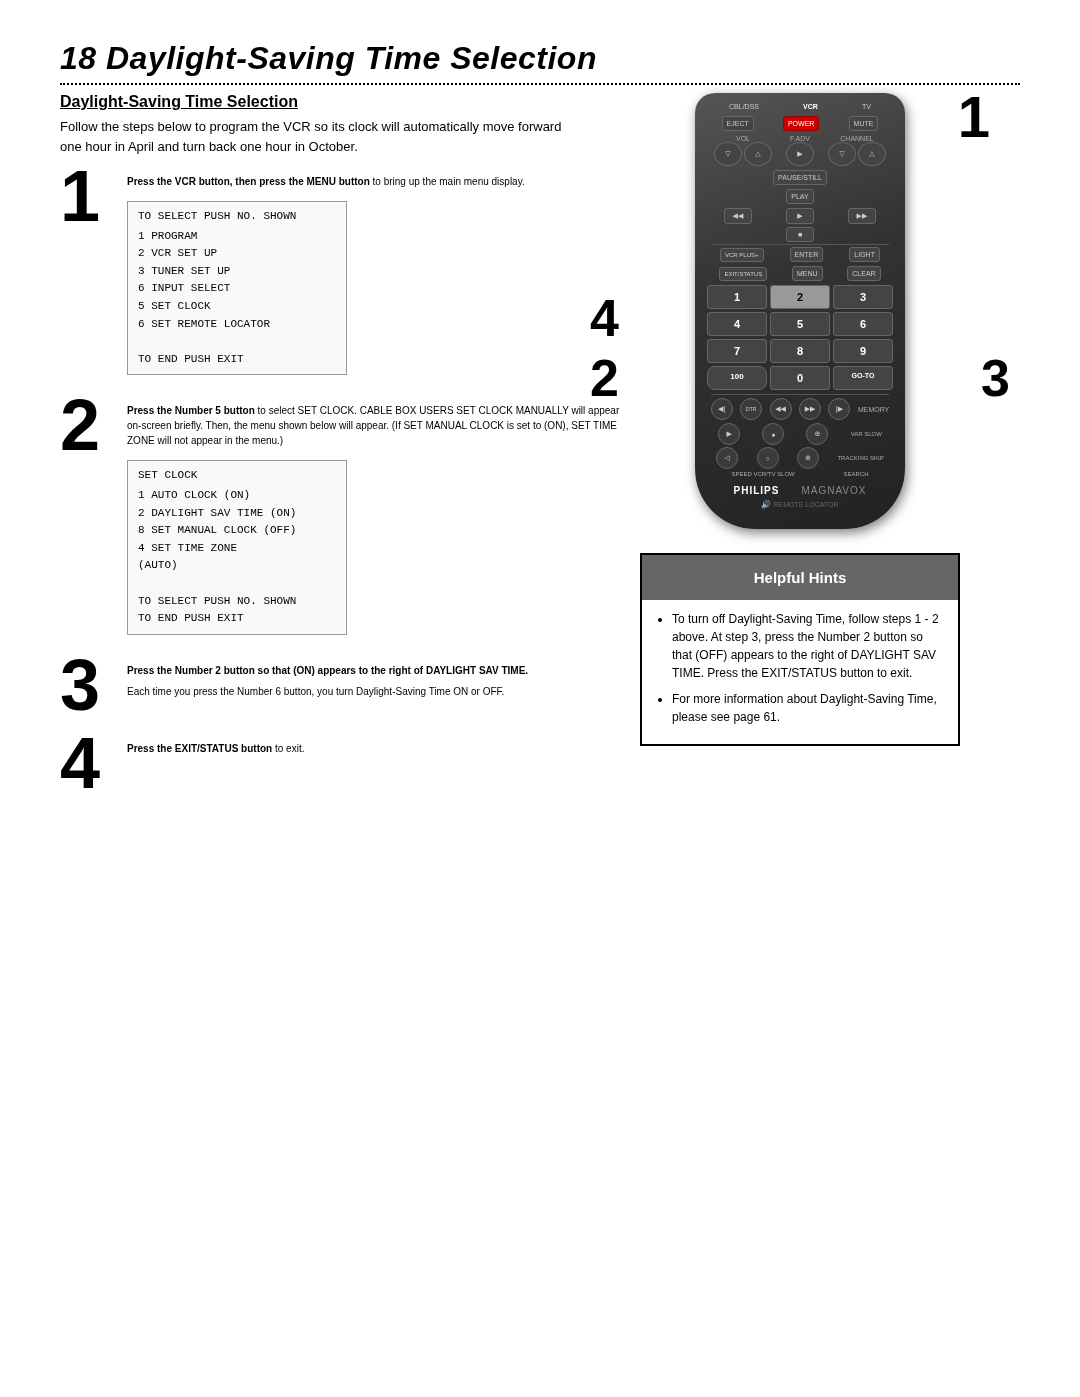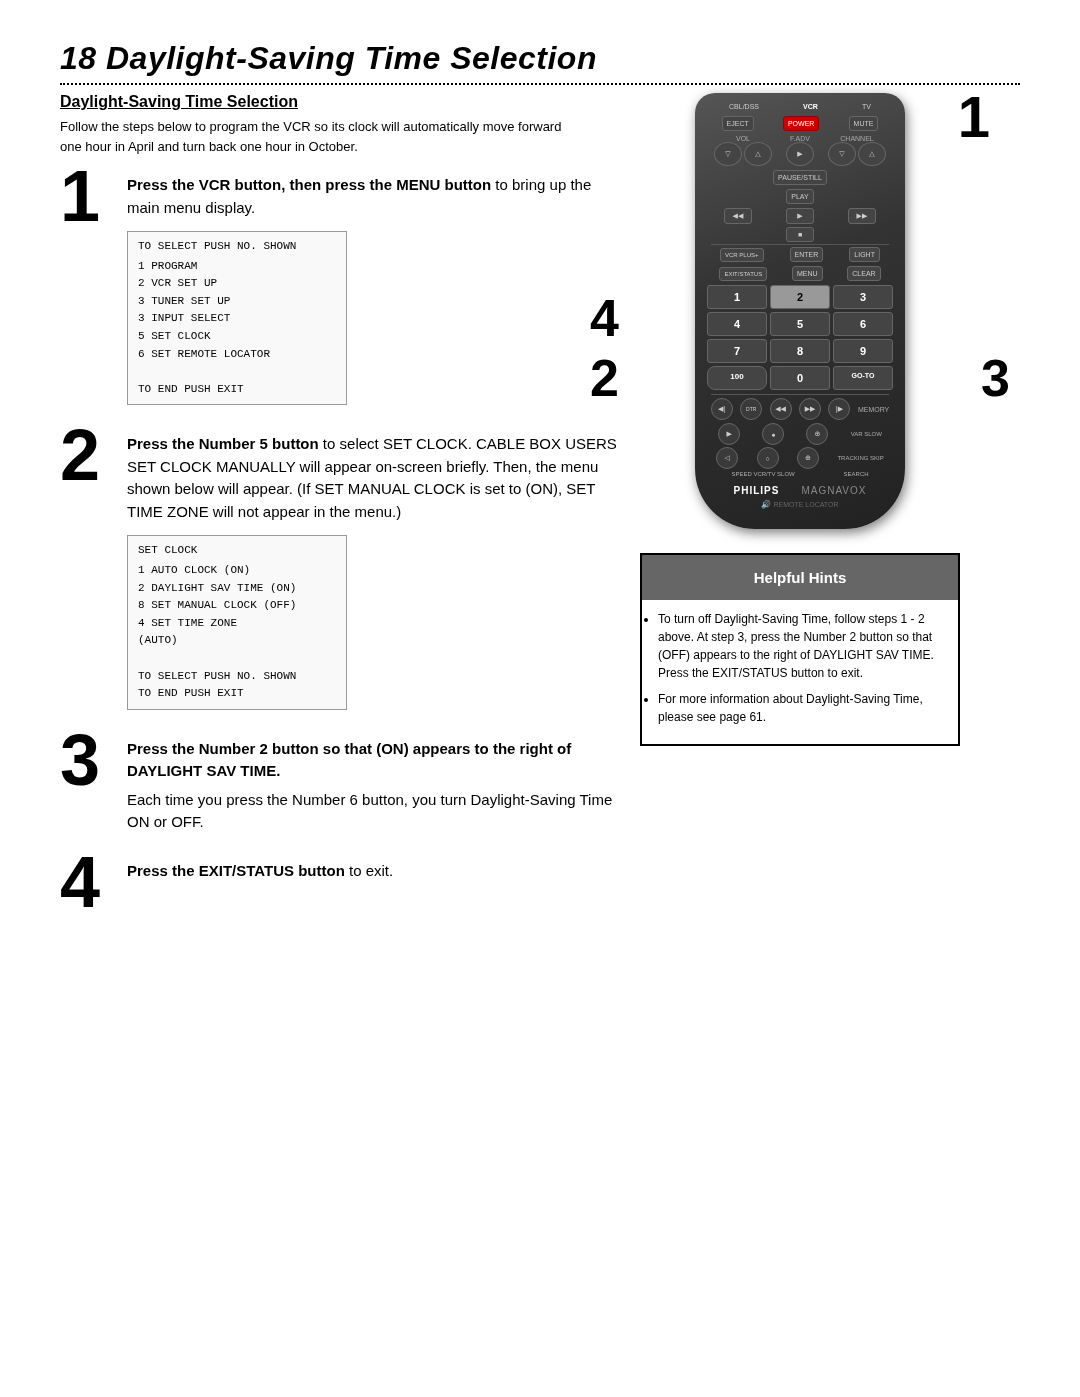--- a/index.html
+++ b/index.html
@@ -75,21 +75,21 @@
       min-width: 55px;
       margin-top: -10px;
     }
 
     .step-content {
       flex: 1;
       padding-top: 4px;
     }
 
     .step-content p {
-      font-size: 15px;
+      font-size: 10px;
       line-height: 1.5;
       margin-bottom: 6px;
     }
 
     .step-content p strong {
       font-weight: bold;
     }
 
     
     .menu-box {
@@ -265,21 +265,21 @@
     .hints-title {
       background: #666;
       color: #fff;
       font-size: 15px;
       font-weight: bold;
       text-align: center;
       padding: 14px 10px;
     }
 
     .hints-content {
-      padding: 10px 0;
+      padding: 10px 14px;
       font-size: 12px;
       line-height: 1.5;
     }
 
     .hints-content ul {
       list-style: disc;
       padding-left: 16px;
     }
 
     .hints-content ul li {
@@ -323,21 +323,21 @@
       <div class="step-number">1</div>
       <div class="step-content">
         <p>
           <strong>Press the VCR button, then press the MENU button</strong><span> to bring up the main menu display.</span>
         </p>
         <div class="menu-box">
           <div class="menu-title">TO SELECT PUSH NO. SHOWN</div>
           <div>1  PROGRAM</div>
           <div>2  VCR SET UP</div>
           <div>3  TUNER SET UP</div>
-          <div>3  INPUT SELECT</div>
+          <div>6  INPUT SELECT</div>
           <div>5  SET CLOCK</div>
           <div>6  SET REMOTE LOCATOR</div>
           <br>
           <div>TO END PUSH EXIT</div>
         </div>
       </div>
     </div>
 
     <div class="step-block">
       <div class="step-number">2</div>

